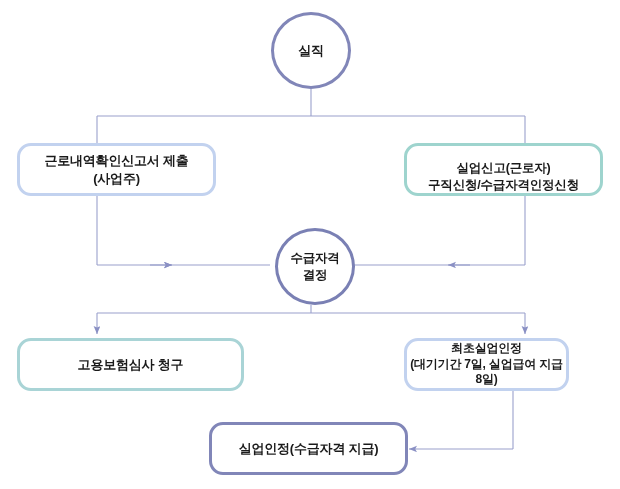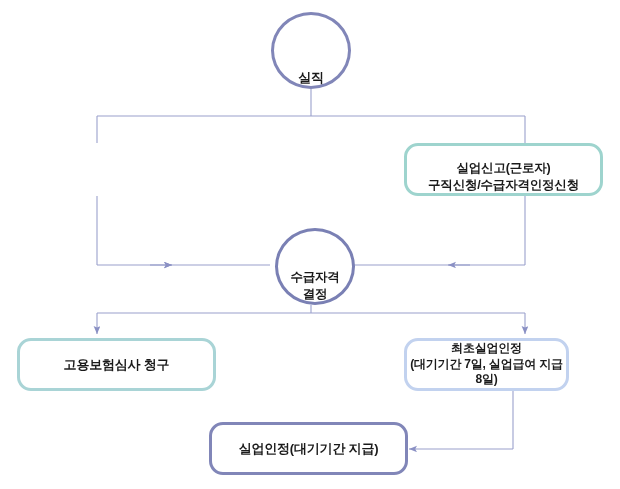--- a/index.html
+++ b/index.html
@@ -33,21 +33,20 @@
     align-items: center;
     justify-content: center;
     text-align: center;
     background: #ffffff;
     color: #1a1a1a;
     line-height: 1.32;
     z-index: 2;
   }
   .node-circle {
     border-radius: 50%;
-    align-items: flex-end;
   }
   .node-box {
     border-radius: 14px;
   }
   .node-text {
     display: block;
     white-space: pre-line;
     letter-spacing: -0.2px;
   }
   .t-13 { font-size: 13px; font-weight: 600; }
@@ -66,21 +65,21 @@
   #node-worker-report {
     left: 404px; top: 143px; width: 199px; height: 53px;
     border: 3px solid #9ed4ce;
     align-items: flex-end;
   }
   #node-eligibility {
     left: 275px; top: 228px; width: 80px; height: 77px;
     border: 3px solid #7a80b4;
   }
   #node-appeal {
-    left: 17px; top: 338px; width: 199px; height: 53px;
+    left: 17px; top: 338px; width: 227px; height: 53px;
     border: 3px solid #a9d4d6;
   }
   #node-first-recognition {
     left: 404px; top: 338px; width: 165px; height: 53px;
     border: 3px solid #c2d2ef;
   }
   #node-payment {
     left: 209px; top: 422px; width: 199px; height: 53px;
     border: 3px solid #8186b8;
   }
@@ -133,20 +132,24 @@
     <g>
       <path d="M513,391 L513,449" stroke="#9aa0cc" stroke-width="1.1" fill="none"></path>
       <path d="M513,449 L409,449" stroke="#9aa0cc" stroke-width="1.1" fill="none" marker-end="url(#arrow-left)"></path>
     </g>
   </svg>
 
   <div class="node node-circle" id="node-job-loss">
     <span class="node-text t-13">실직</span>
   </div>
 
+  <div class="node node-box" id="node-employer-report">
+    <span class="node-text t-13">근로내역확인신고서 제출
+(사업주)</span>
+  </div>
 
   <div class="node node-box" id="node-worker-report">
     <span class="node-text t-12">실업신고(근로자)
 구직신청/수급자격인정신청</span>
   </div>
 
   <div class="node node-circle" id="node-eligibility">
     <span class="node-text t-12">수급자격
 결정</span>
   </div>
@@ -154,16 +157,16 @@
   <div class="node node-box" id="node-appeal">
     <span class="node-text t-13">고용보험심사 청구</span>
   </div>
 
   <div class="node node-box" id="node-first-recognition">
     <span class="node-text t-12s">최초실업인정
 (대기기간 7일, 실업급여 지급 8일)</span>
   </div>
 
   <div class="node node-box" id="node-payment">
-    <span class="node-text t-13">실업인정(대기기간 지급)</span>
+    <span class="node-text t-13">실업인정(수급자격 지급)</span>
   </div>
 
 </div>
 
 </body></html>

